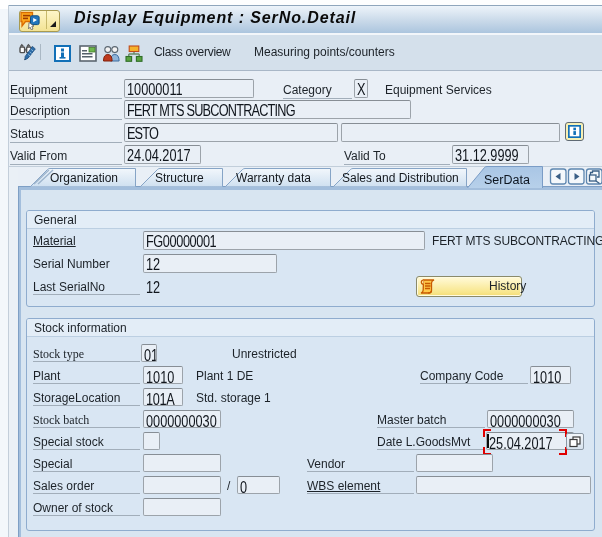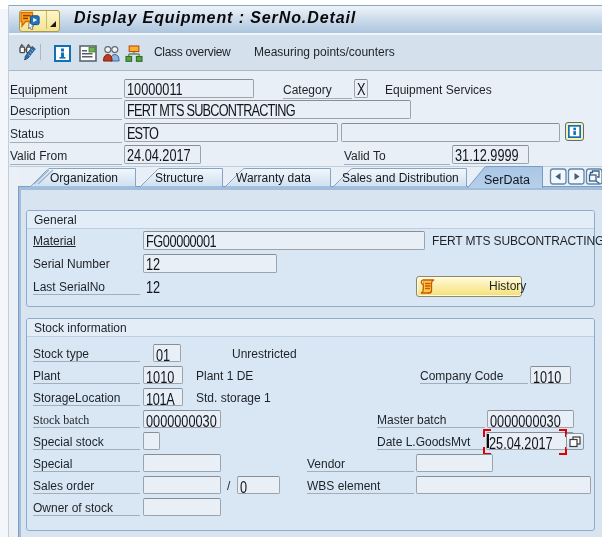--- a/index.html
+++ b/index.html
@@ -163,23 +163,23 @@
     <path d="M7 5.5 h5.5 M7 8 h5.5 M7 10.5 h5" stroke="#C85A00" stroke-width="1.4"></path>
     <path d="M10 15 q3 0 3.5 -2" fill="none" stroke="#C85A00" stroke-width="1.2"></path>
   </svg>
   <div class="txt" style="left:461px;top:279px;margin-left:28px;">History</div>
 
   <div class="abs" style="left:26px;top:318px;width:569px;height:213px;box-sizing:border-box;
        border:1px solid #8FACCE;border-radius:3px;background:#D9E6F3;"></div>
   <div class="abs" style="left:27px;top:319px;width:567px;height:17px;background:#E3EDF7;border-bottom:1px solid #BCCFE2;border-radius:2px 2px 0 0;"></div>
   <div class="lb" style="left:34px;top:321px;">Stock information</div>
 
-  <div class="lb" style="left:33px;top:347px;">Stock type</div>
+  <div class="lb" style="left:33px;top:347px;font-family:Liberation Serif, serif;">Stock type</div>
   <div class="ul" style="left:33px;top:361px;width:107px;"></div>
-  <div class="in h18" style="left:153px;top:344px;width:28px;"><span>01</span></div>
+  <div class="in h18" style="left:141px;top:344px;width:16px;"><span>01</span></div>
   <div class="txt" style="left:196px;top:347px;margin-left:36px;">Unrestricted</div>
 
   <div class="lb" style="left:33px;top:369px;">Plant</div>
   <div class="ul" style="left:33px;top:383px;width:107px;"></div>
   <div class="in h18" style="left:143px;top:366px;width:40px;"><span>1010</span></div>
   <div class="txt" style="left:196px;top:369px;">Plant 1 DE</div>
   <div class="lb" style="left:420px;top:369px;">Company Code</div>
   <div class="ul" style="left:420px;top:383px;width:108px;"></div>
   <div class="in h18" style="left:530px;top:366px;width:41px;"><span>1010</span></div>
 
@@ -218,21 +218,21 @@
   <div class="in h18" style="left:143px;top:454px;width:78px;"></div>
   <div class="lb" style="left:307px;top:457px;">Vendor</div>
   <div class="ul" style="left:307px;top:471px;width:107px;"></div>
   <div class="in h18" style="left:416px;top:454px;width:77px;"></div>
 
   <div class="lb" style="left:33px;top:479px;">Sales order</div>
   <div class="ul" style="left:33px;top:493px;width:107px;"></div>
   <div class="in h18" style="left:143px;top:476px;width:78px;"></div>
   <div class="txt" style="left:227px;top:479px;">/</div>
   <div class="in h18" style="left:237px;top:476px;width:43px;"><span>0</span></div>
-  <div class="lb" style="left:307px;top:479px;">WBS element</div>
+  <div class="lb" style="left:307px;top:479px;text-decoration:underline;">WBS element</div>
   <div class="ul" style="left:307px;top:493px;width:107px;"></div>
   <div class="in h18" style="left:416px;top:476px;width:175px;"></div>
 
   <div class="lb" style="left:33px;top:501px;">Owner of stock</div>
   <div class="ul" style="left:33px;top:515px;width:107px;"></div>
   <div class="in h18" style="left:143px;top:498px;width:78px;"></div>
 
   <svg id="tabs" style="position:absolute;left:9px;top:164px;" width="593" height="24" viewBox="0 0 593 24">
     <defs>
       <linearGradient id="gi" x1="0" y1="0" x2="0" y2="1">

